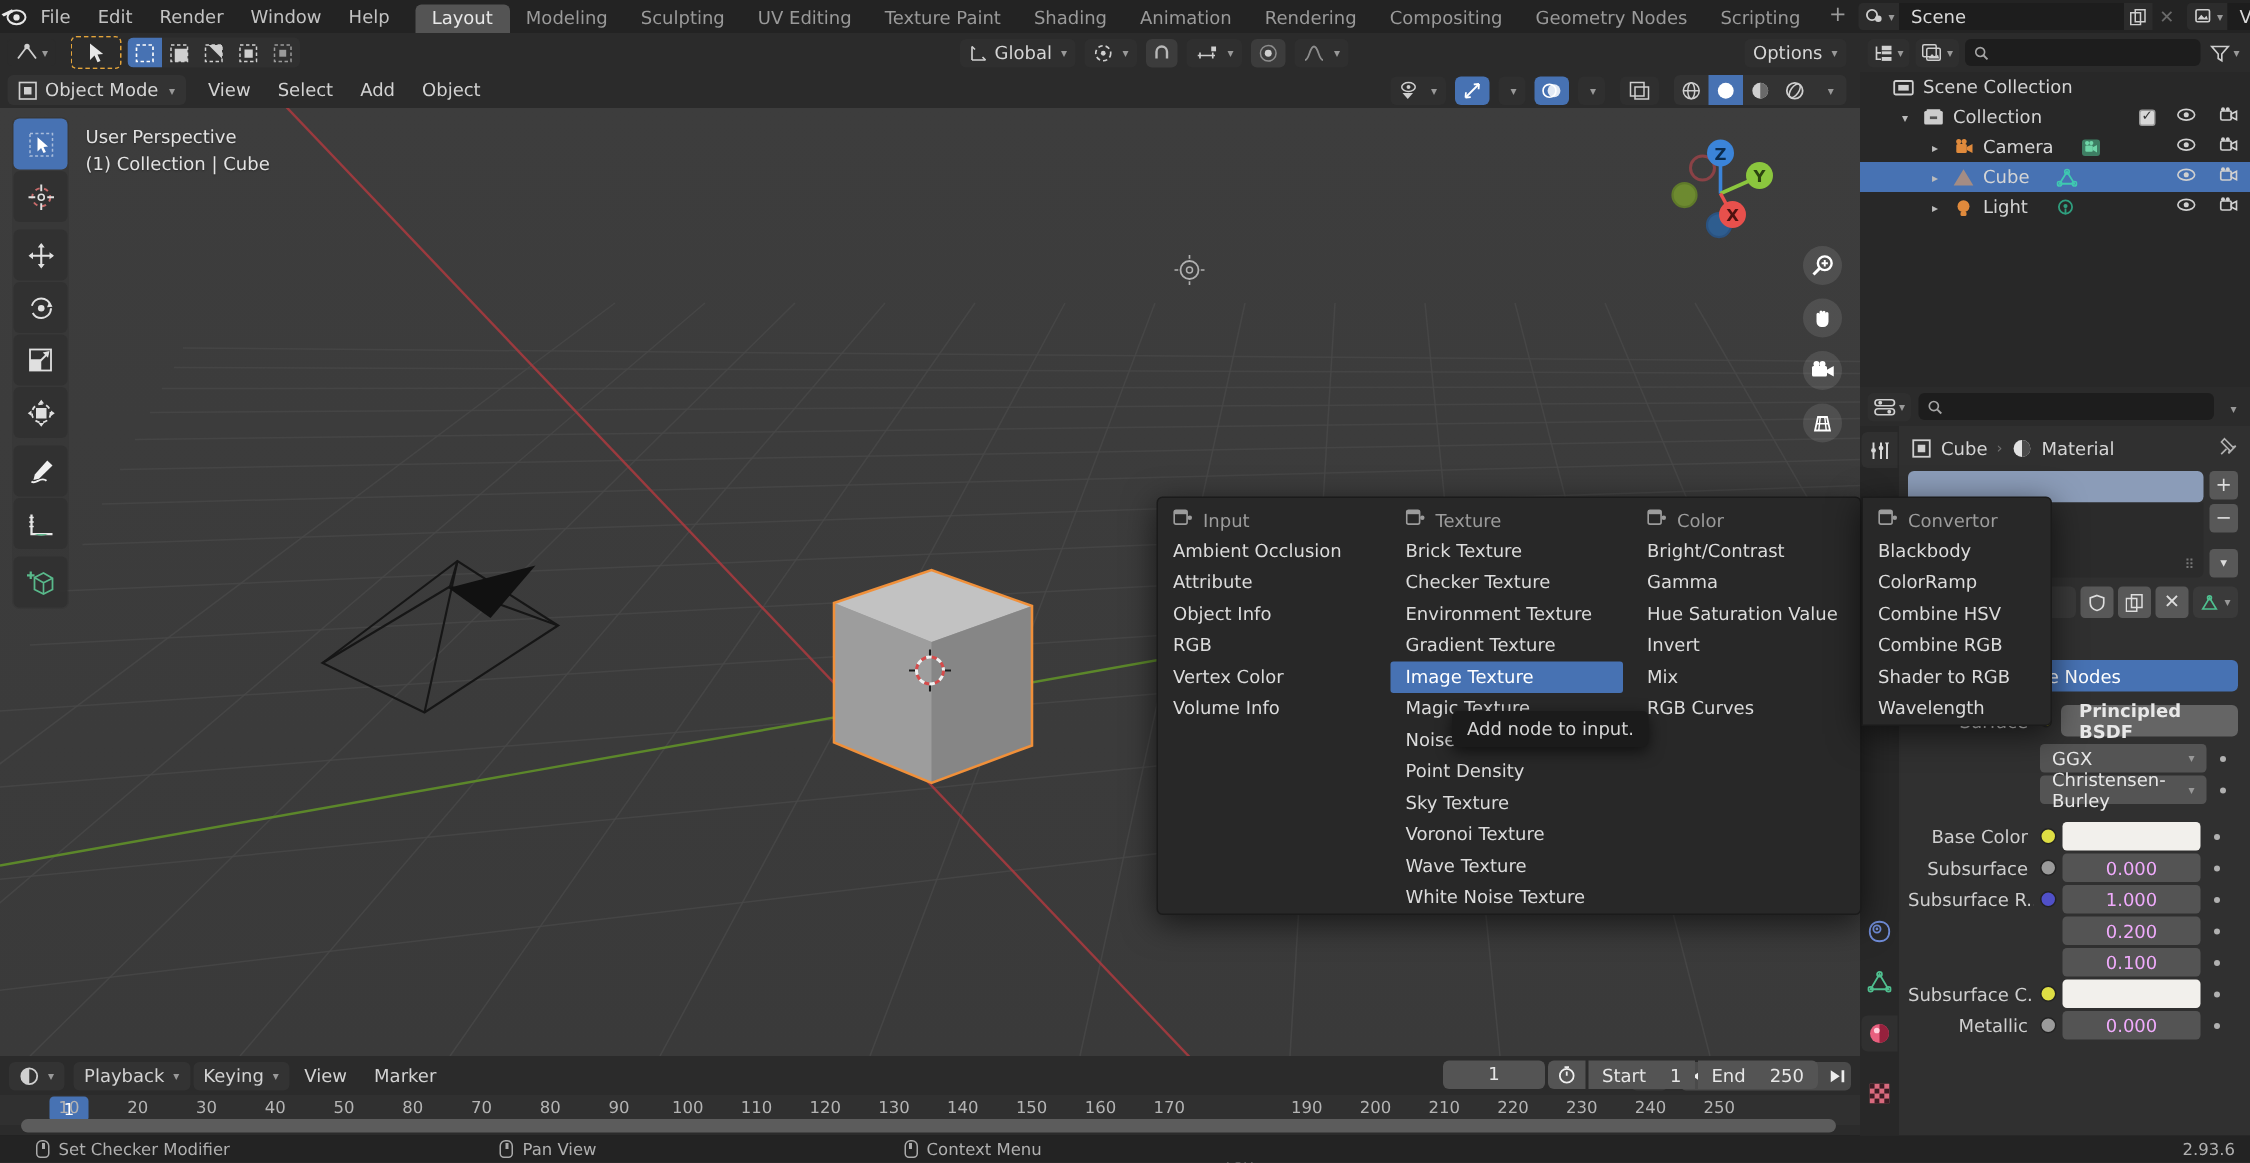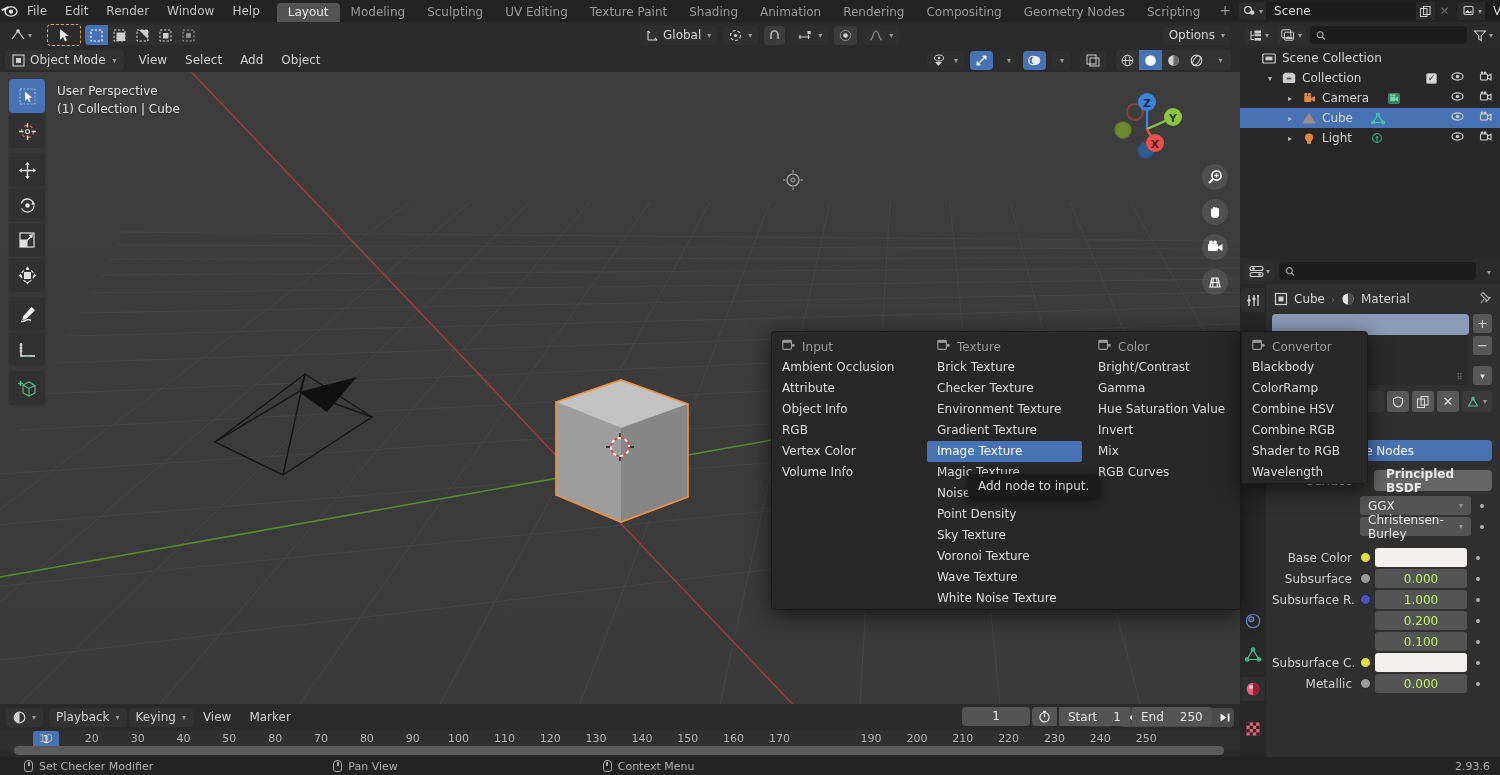--- a/index.html
+++ b/index.html
@@ -134,21 +134,21 @@
 
   
   .props { position:absolute; top:258px; left:1240px; width:260px; height:499px; background:#303030;}
   .pr-header { height:26px; background:#2b2b2b; display:flex; align-items:center; padding:0 5px; gap:5px;}
   .breadcrumb { height:30px; display:flex; align-items:center; gap:6px; padding-left:34px; font-size:12px; color:#d5d5d5; background:#303030;}
   .ptabs { position:absolute; left:0; top:26px; width:26px; bottom:0; background:#282828; display:flex; flex-direction:column; align-items:center; padding-top:4px; gap:10px;}
   .ptab { width:24px; height:24px; display:flex; align-items:center; justify-content:center; border-radius:4px 0 0 4px;}
   .ptab.act { background:#303030; }
   .prow { display:flex; align-items:center; height:19px; margin:2px 12px 2px 0; gap:4px;}
   .plabel { width:84px; text-align:right; font-size:12px; color:#cfcfcf; padding-right:4px; white-space:nowrap; overflow:hidden;}
-  .pfield { flex:1; height:19px; background:#545454; border-radius:3px; font-size:12px; color:#bef264; display:flex; align-items:center; justify-content:center;}
+  .pfield { flex:1; height:19px; background:#545454; border-radius:3px; font-size:12px; color:#f0abfc; display:flex; align-items:center; justify-content:center;}
   .pswatch { flex:1; height:19px; background:#f2f0ec; border-radius:3px;}
   .sock { width:11px; height:11px; border-radius:50%; border:1px solid #222; }
   .dotright { width:4px; height:4px; border-radius:50%; background:#b0b0b0; margin-left:5px;}
   .use-nodes { height:21px; background:#4772b3; border-radius:4px; color:#fff; font-size:12px; display:flex; align-items:center; justify-content:center;}
   .surf-field { height:21px; background:#656565; border-radius:4px; color:#e8e8e8; font-size:12px; display:flex; align-items:center; padding-left:12px;font-weight:bold;}
   .sel-field { height:19px; background:#545454; border-radius:3px; color:#e8e8e8; font-size:12px; display:flex; align-items:center; padding:0 8px; justify-content:space-between;}
   .matname { height:21px; background:#8b9cb8; border-radius:4px; }
   .plusminus { width:19px; height:19px; background:#585858; border-radius:3px; color:#ddd; display:flex; align-items:center; justify-content:center; font-size:13px;}
   .dim { color:#6f6f6f; }
 </style>

